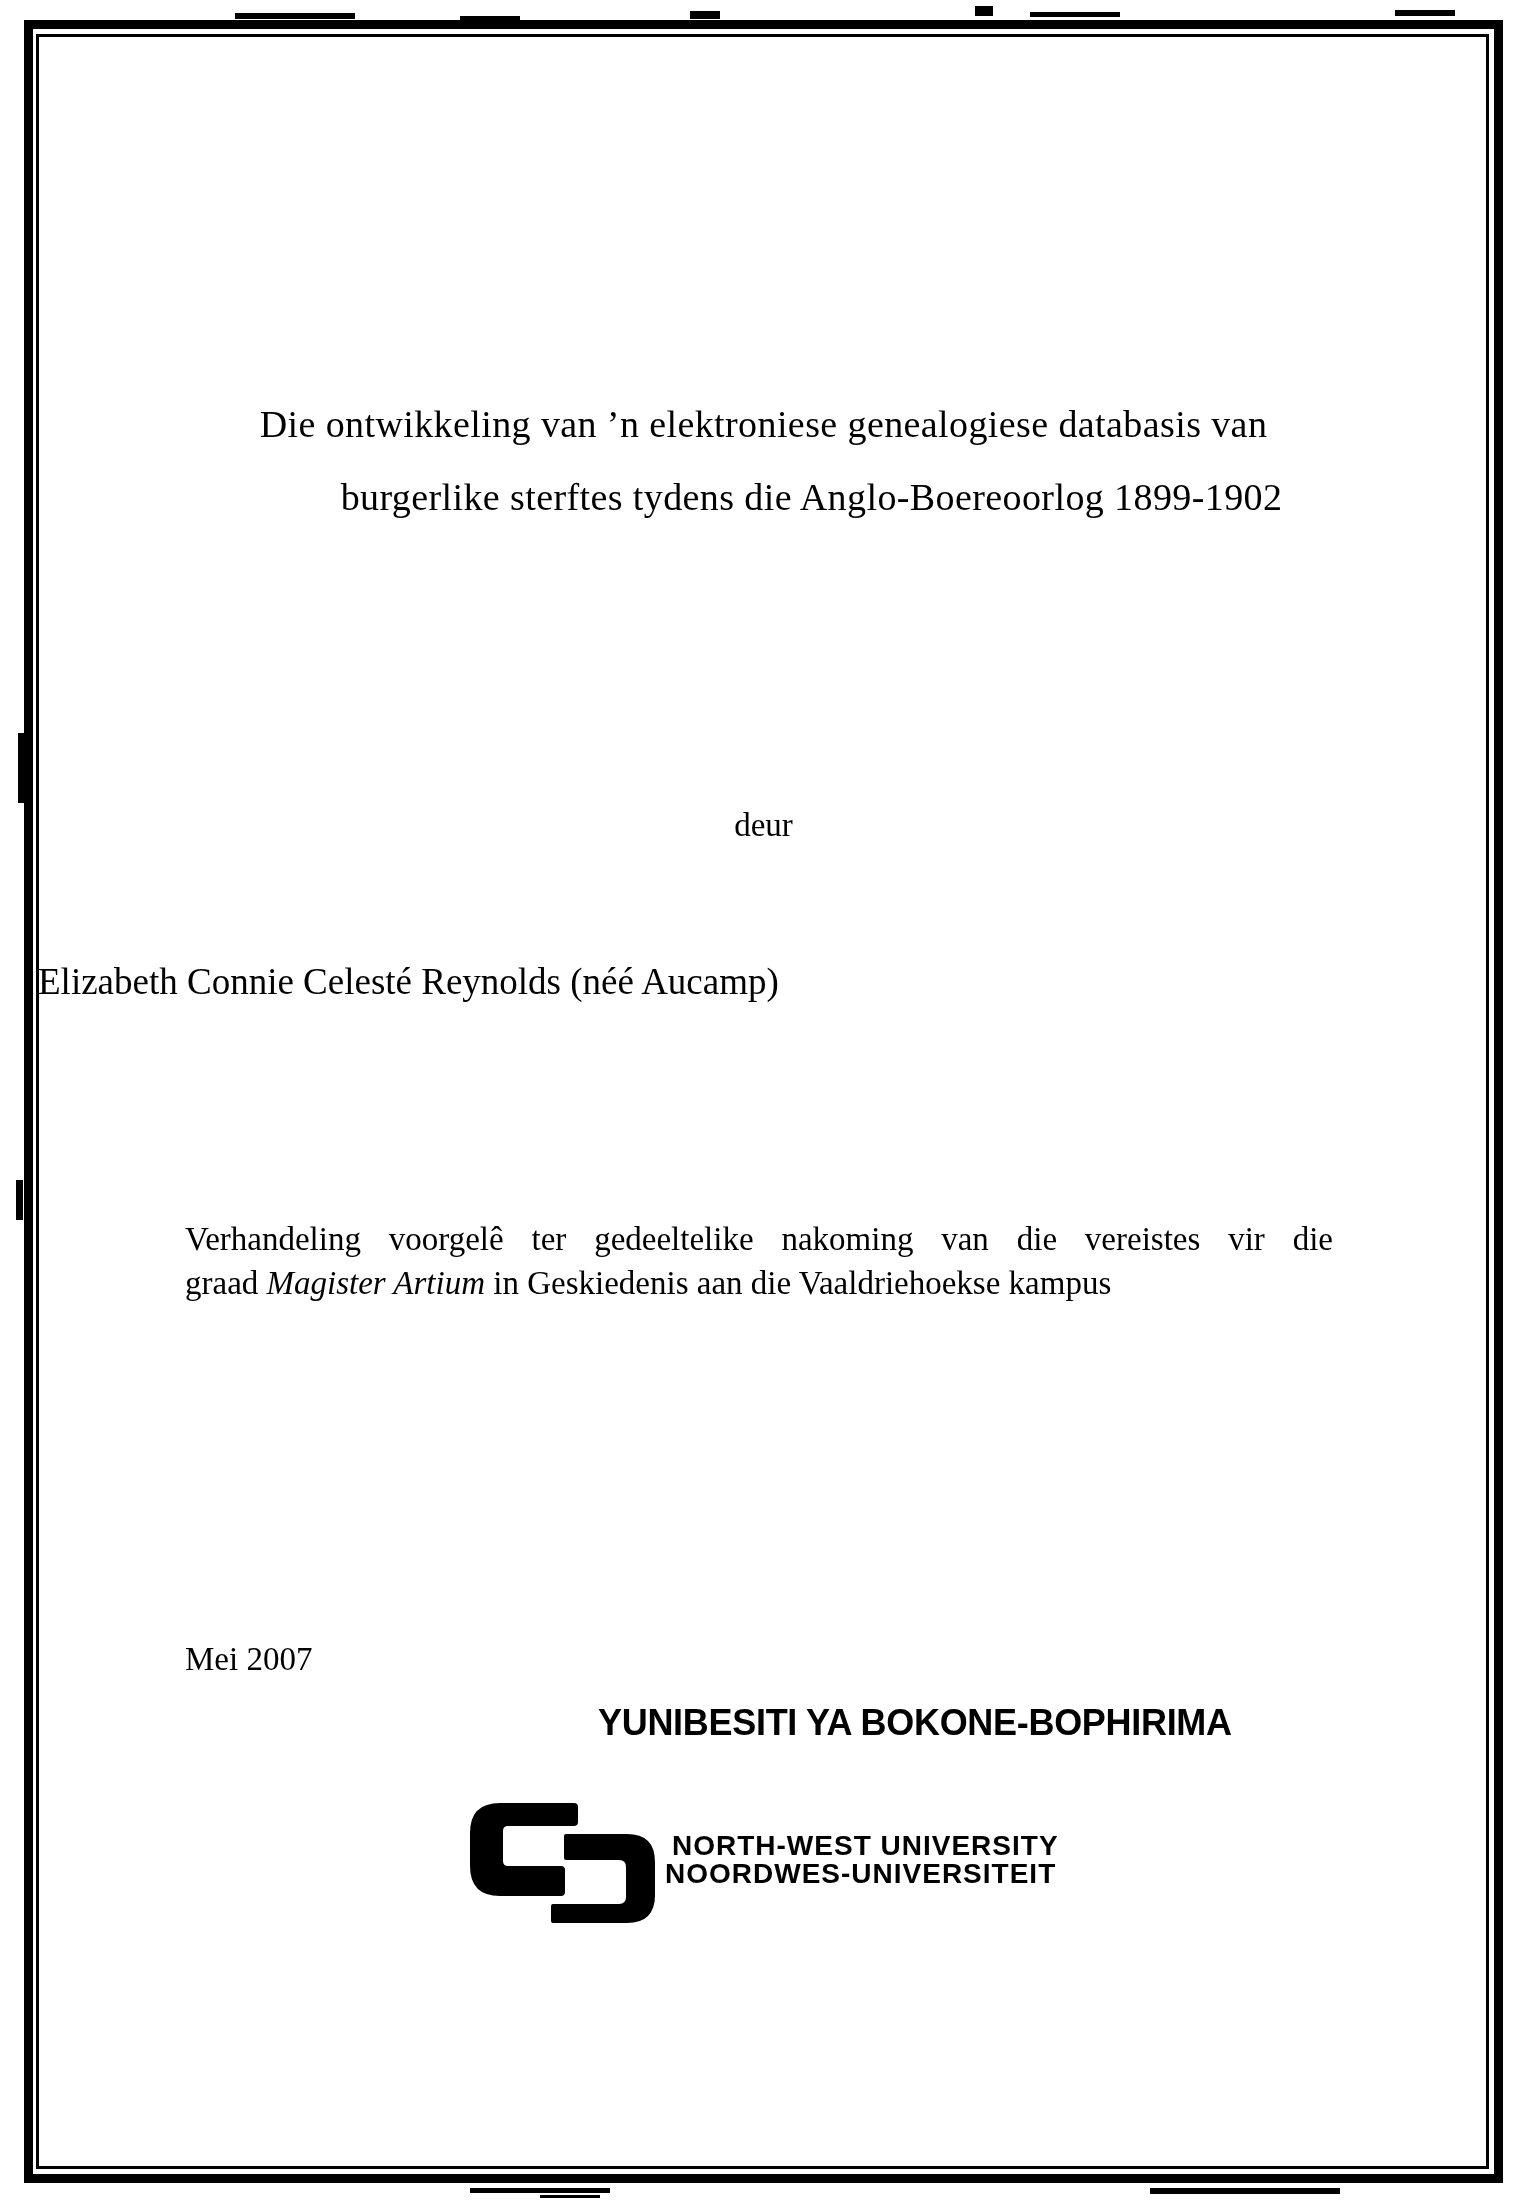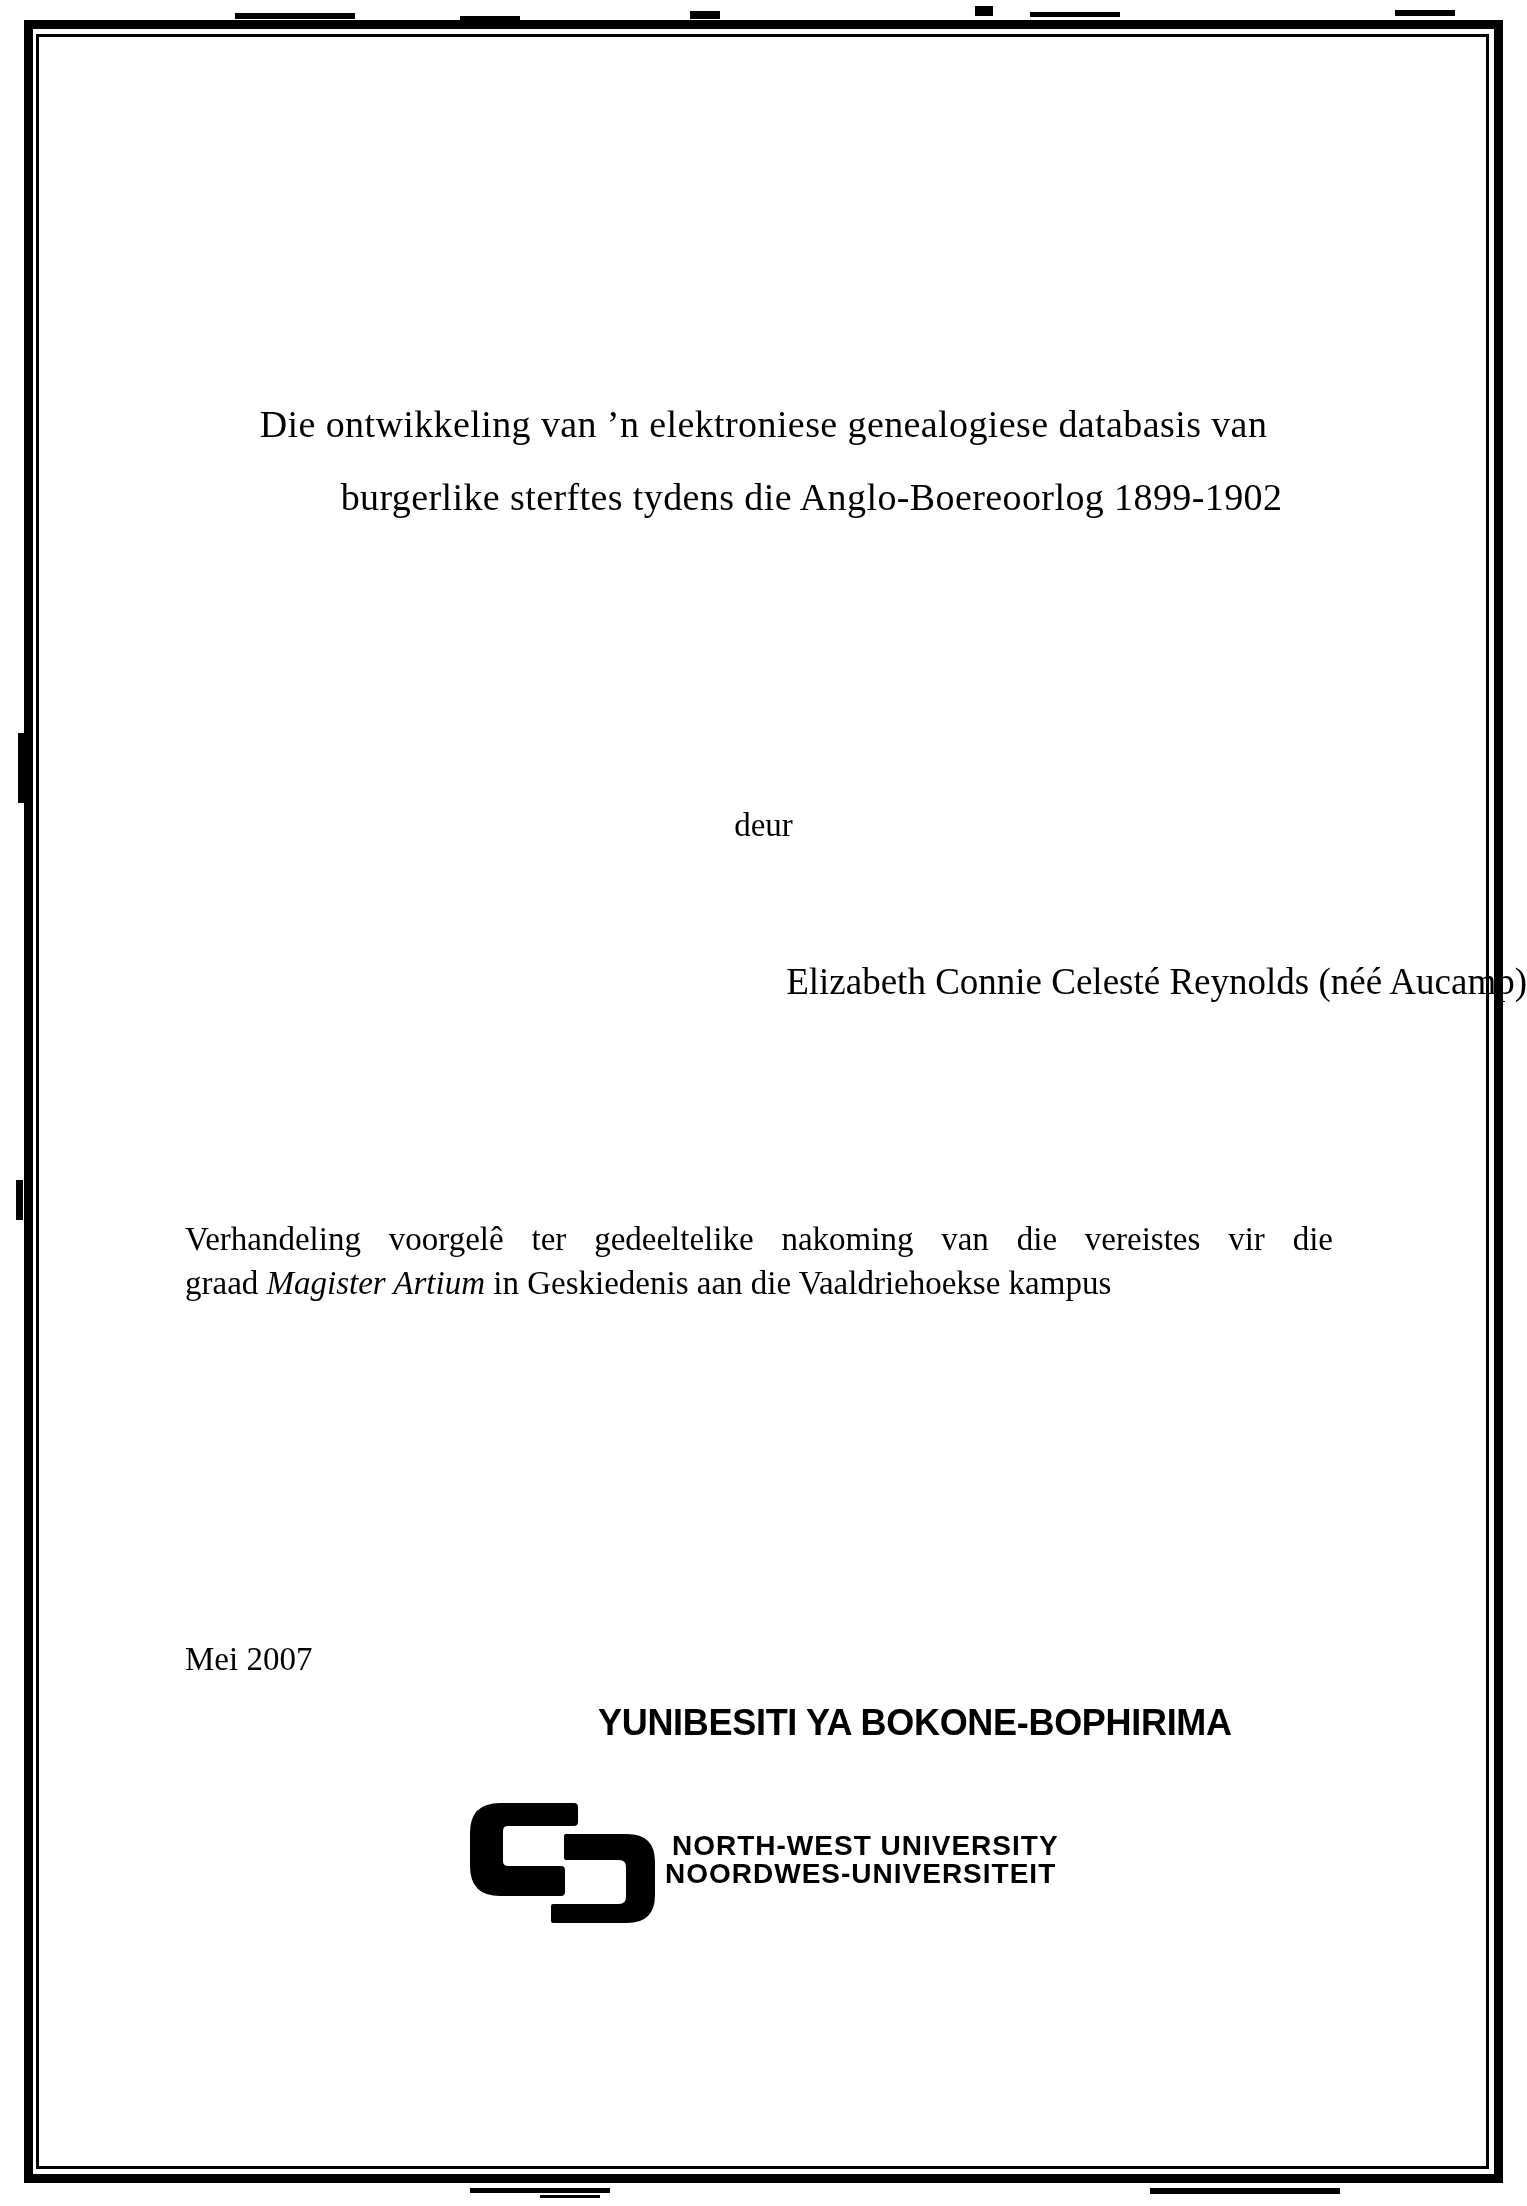--- a/index.html
+++ b/index.html
@@ -30,21 +30,21 @@
     position:absolute; left:0; width:100%;
     text-align:center; white-space:nowrap;
     font-size:38px; line-height:1; letter-spacing:0.4px;
   }
   .byline{
     position:absolute; left:0; width:100%;
     text-align:center; font-size:33px; line-height:1; top:809px;
   }
   .author{
     position:absolute; left:0; width:100%;
-    text-align:right; font-size:37px; line-height:1; top:963px;padding-left:38px;
+    text-align:left; font-size:37px; line-height:1; top:963px;padding-left:38px;
   }
   .statement{
     position:absolute; left:185px; top:1217px; width:1148px;
     font-size:33px; line-height:44px;
   }
   .statement .jline{ text-align:justify; text-align-last:justify; white-space:nowrap; }
   .statement .nline{ text-align:left; white-space:nowrap; }
   .statement .ital{ font-style:italic;margin-top:45px; }
   .supervisor-block{
     position:absolute; left:185px; top:1638px;

